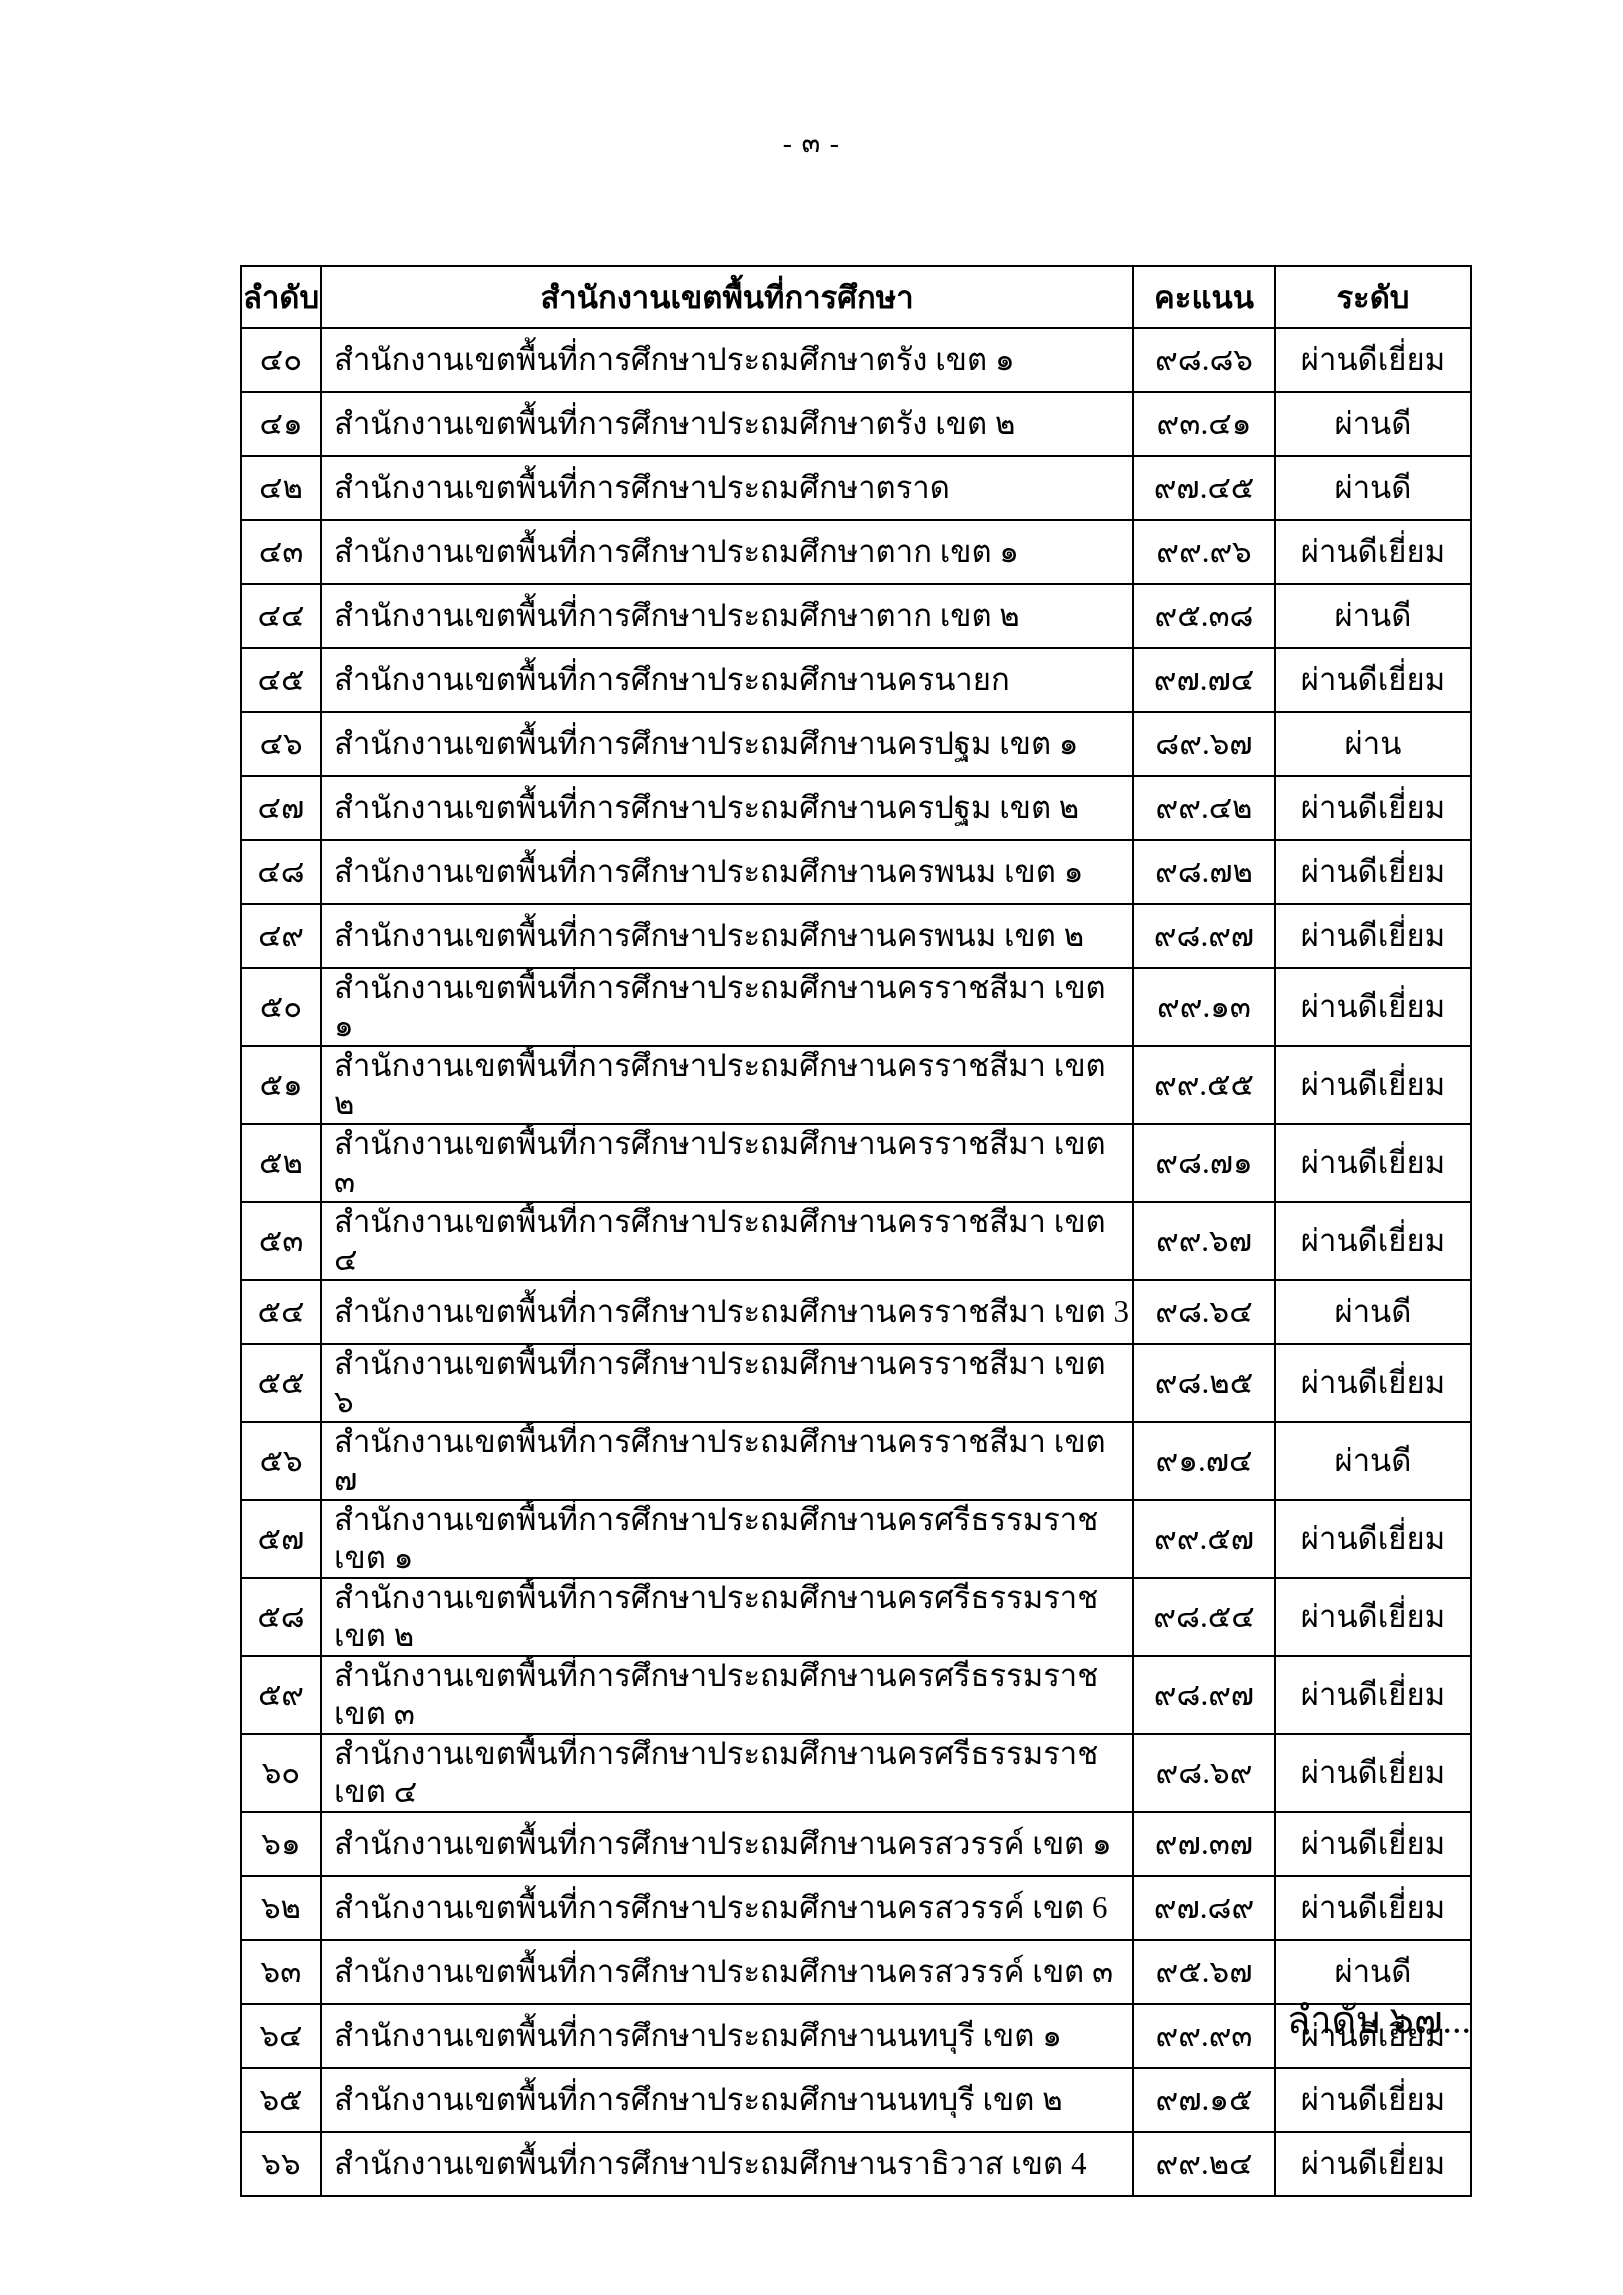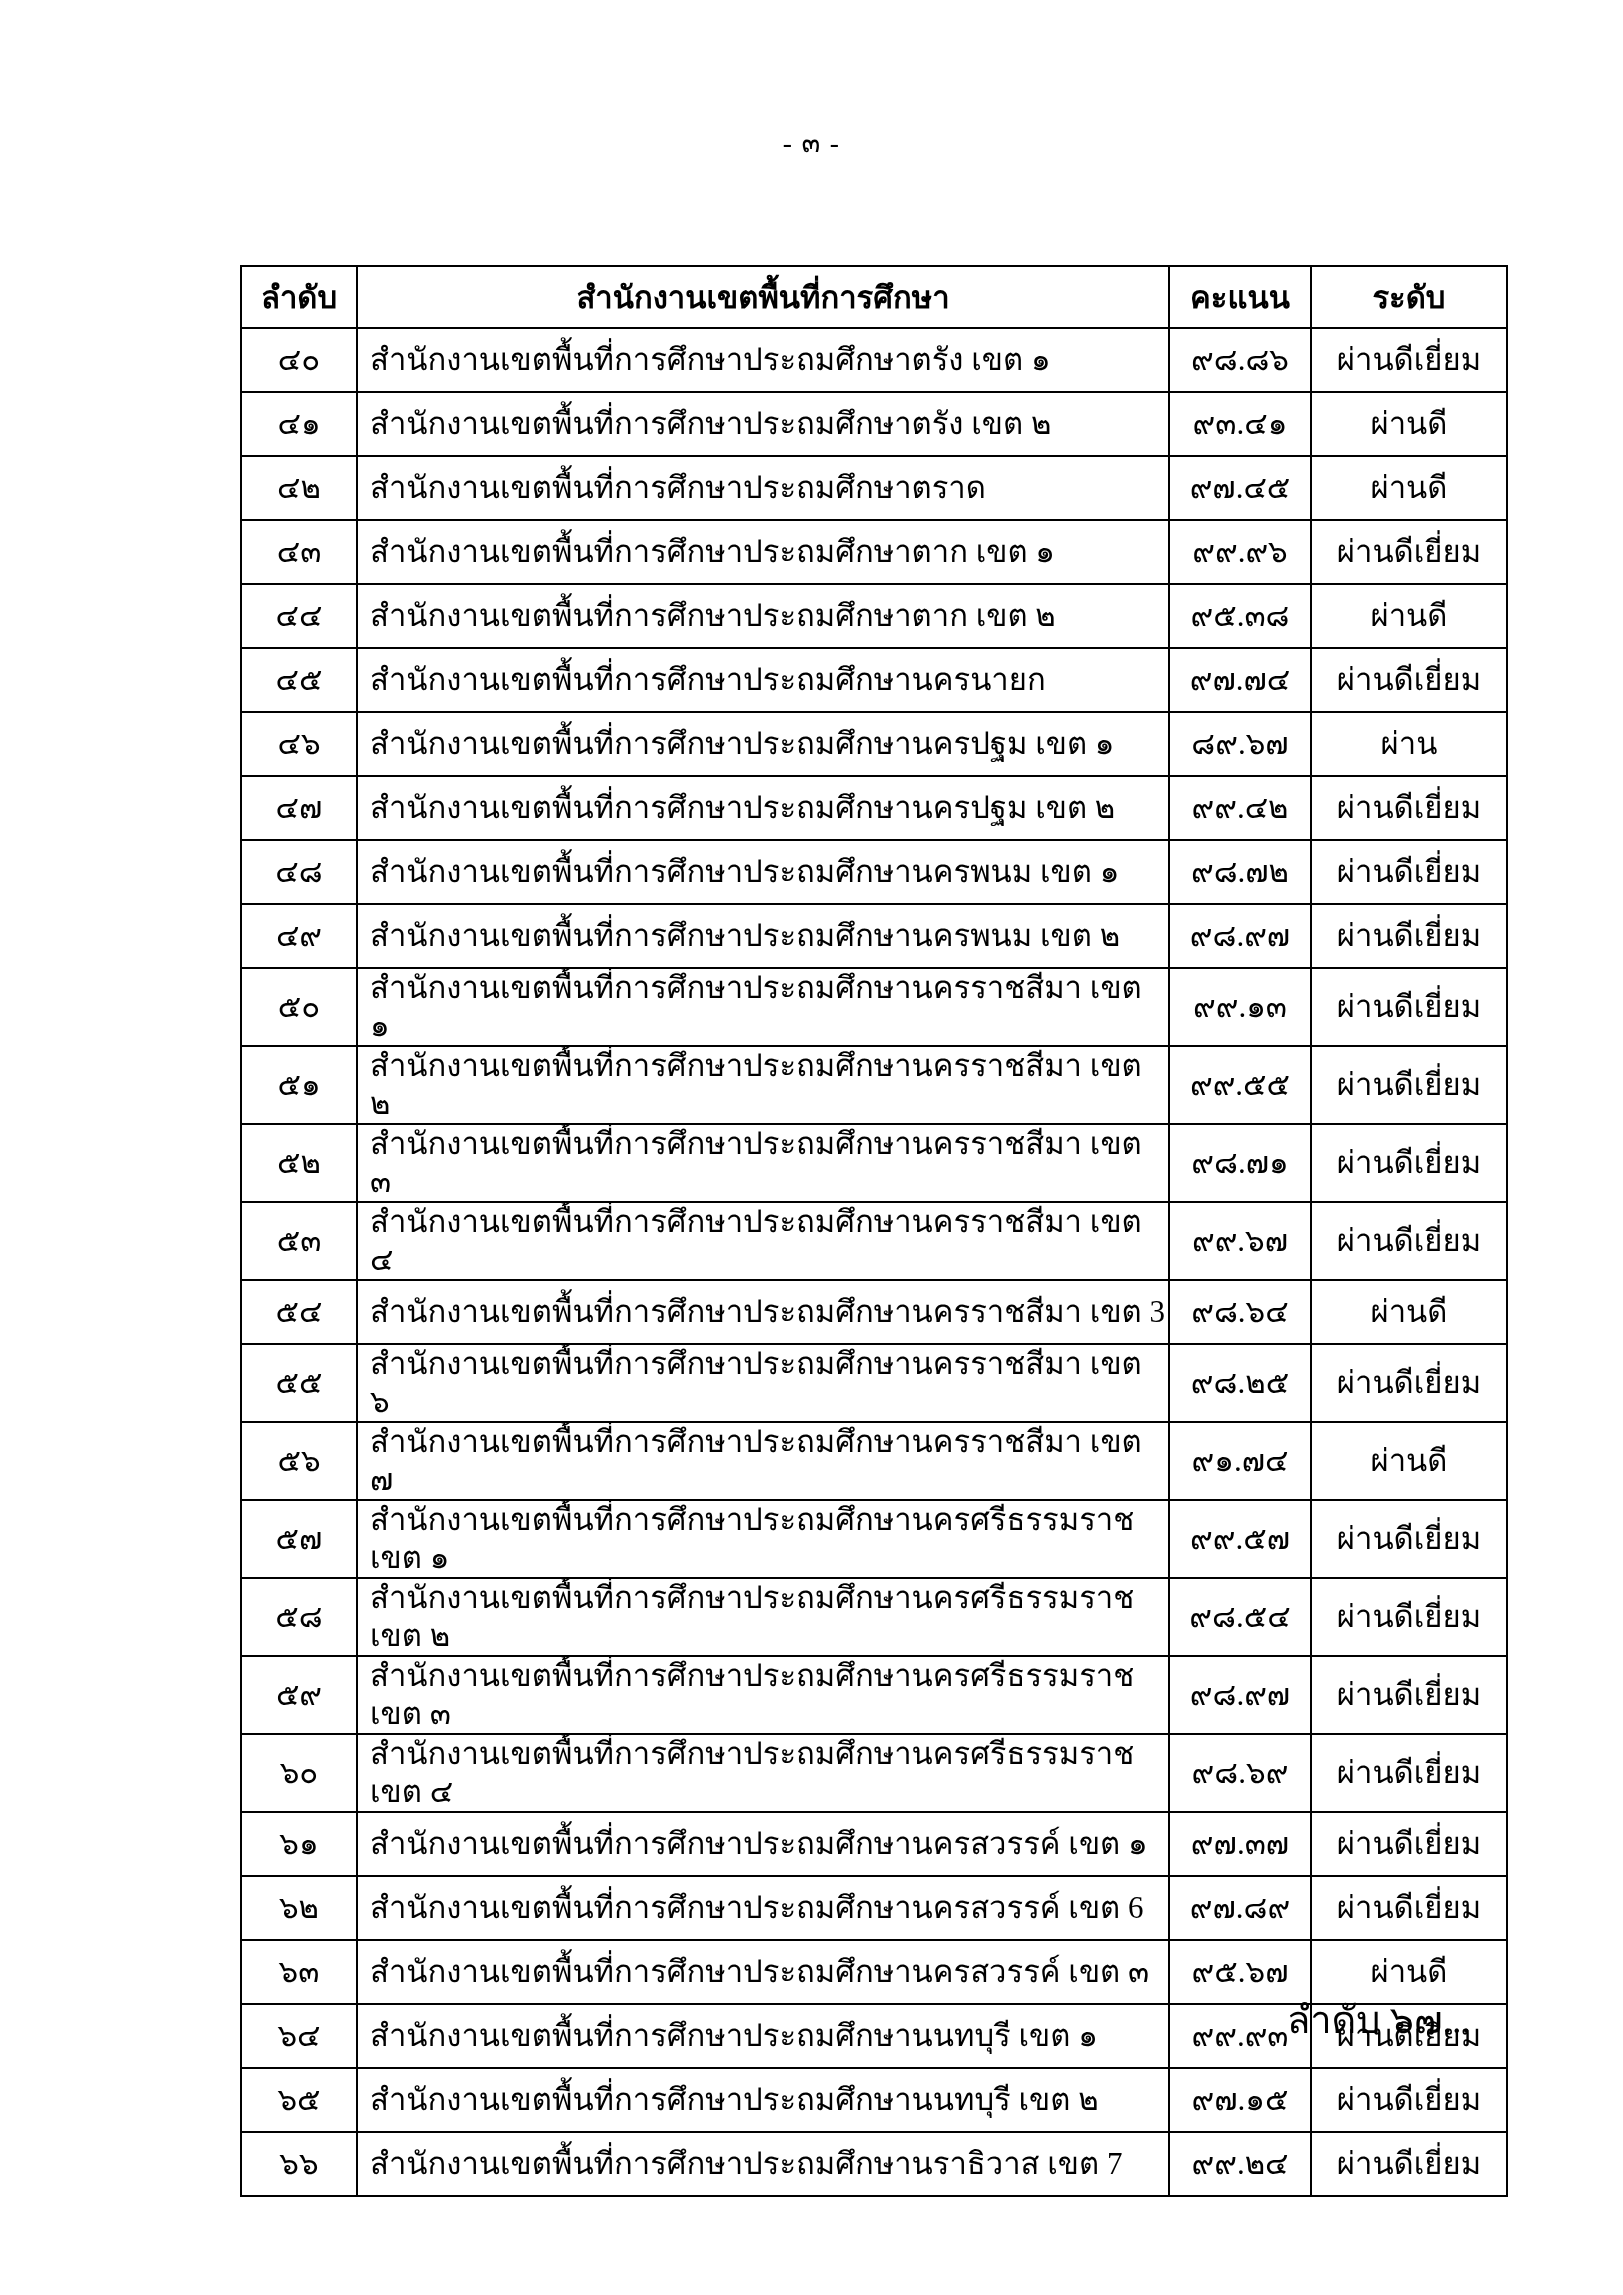--- a/index.html
+++ b/index.html
@@ -46,21 +46,21 @@
     height: 60px;
     font-size: 31px;
     font-weight: bold;
     text-align: center;
   }
   .doc-table td {
     height: 62px;
     font-size: 31px;
     line-height: 38px;
   }
-  .col-order  { width: 116px; }
+  .col-order  { width: 80px; }
   .col-office { width: 812px; }
   .col-score  { width: 142px; }
   .col-level  { width: 196px; margin-top: 38px; }
   td.col-order, td.col-score, td.col-level { text-align: center; }
   td.col-office { text-align: left; padding-left: 12px; }
   .footer-note {
     position: absolute;
     top: 2001px;
     right: 152px;
     font-size: 38px;
@@ -242,21 +242,21 @@
           <td class="col-level">ผ่านดีเยี่ยม</td>
         </tr>
         <tr>
           <td class="col-order">๖๕</td>
           <td class="col-office">สำนักงานเขตพื้นที่การศึกษาประถมศึกษานนทบุรี เขต ๒</td>
           <td class="col-score">๙๗.๑๕</td>
           <td class="col-level">ผ่านดีเยี่ยม</td>
         </tr>
         <tr>
           <td class="col-order">๖๖</td>
-          <td class="col-office">สำนักงานเขตพื้นที่การศึกษาประถมศึกษานราธิวาส เขต 7</td>
+          <td class="col-office">สำนักงานเขตพื้นที่การศึกษาประถมศึกษานราธิวาส เขต 4</td>
           <td class="col-score">๙๙.๒๔</td>
           <td class="col-level">ผ่านดีเยี่ยม</td>
         </tr>
       </tbody>
   </table>
 
   <div class="footer-note">ลำดับ ๖๗...</div>
 
 </div>
 

